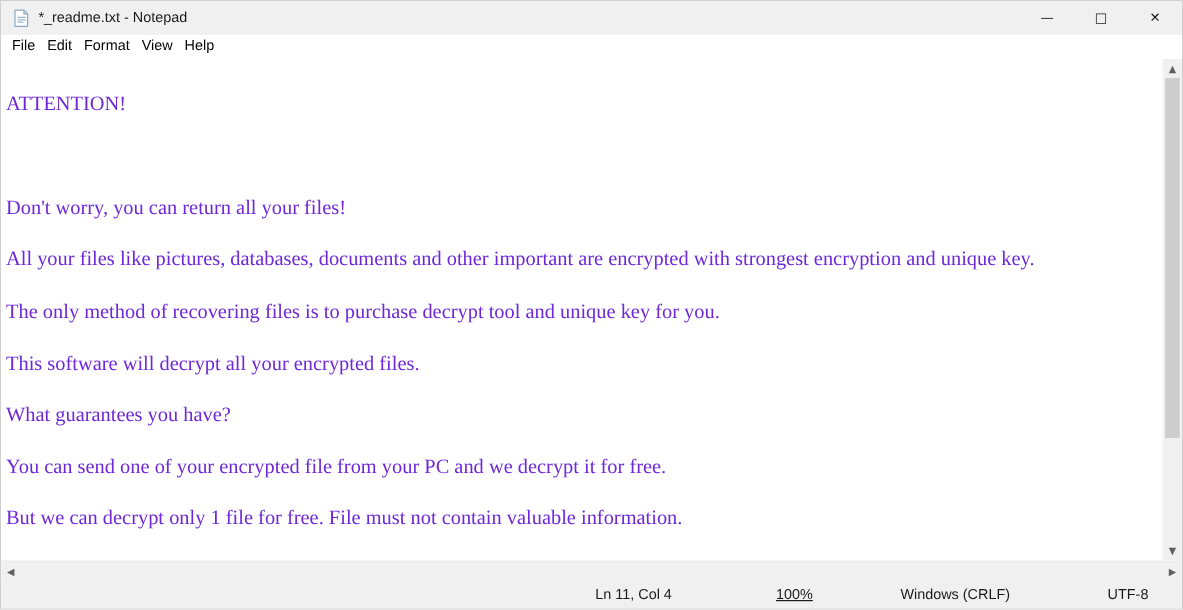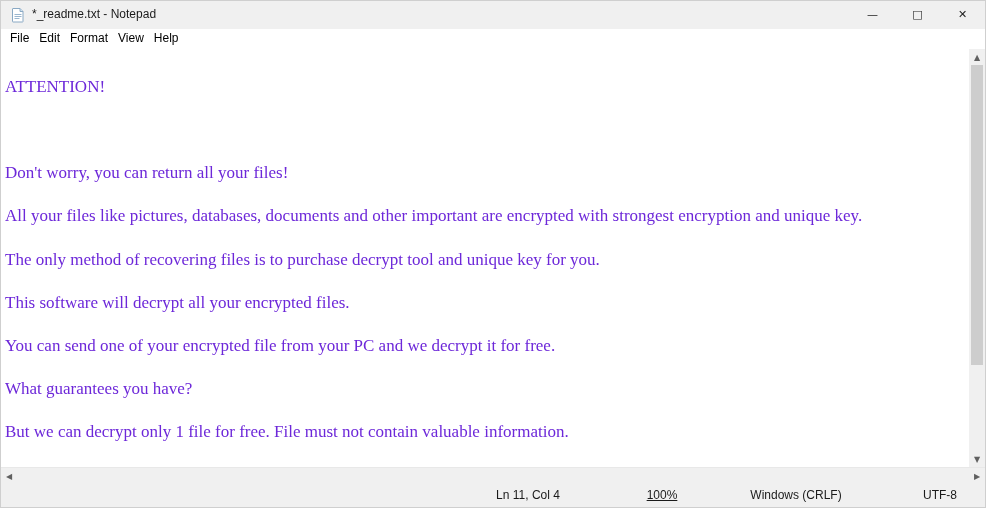--- a/index.html
+++ b/index.html
@@ -218,22 +218,22 @@
   </div>
 
   <div class="editor-wrap">
     <div class="textarea">
       <div class="line">ATTENTION!</div>
       <div class="line">&nbsp;</div>
       <div class="line">Don't worry, you can return all your files!</div>
       <div class="line">All your files like pictures, databases, documents and other important are encrypted with strongest encryption and unique key.</div>
       <div class="line">The only method of recovering files is to purchase decrypt tool and unique key for you.</div>
       <div class="line">This software will decrypt all your encrypted files.</div>
+      <div class="line">What guarantees you have?</div>
       <div class="line">You can send one of your encrypted file from your PC and we decrypt it for free.</div>
-      <div class="line">What guarantees you have?</div>
       <div class="line">But we can decrypt only 1 file for free. File must not contain valuable information.</div>
       
       
       
       
       
       
       
       
       

